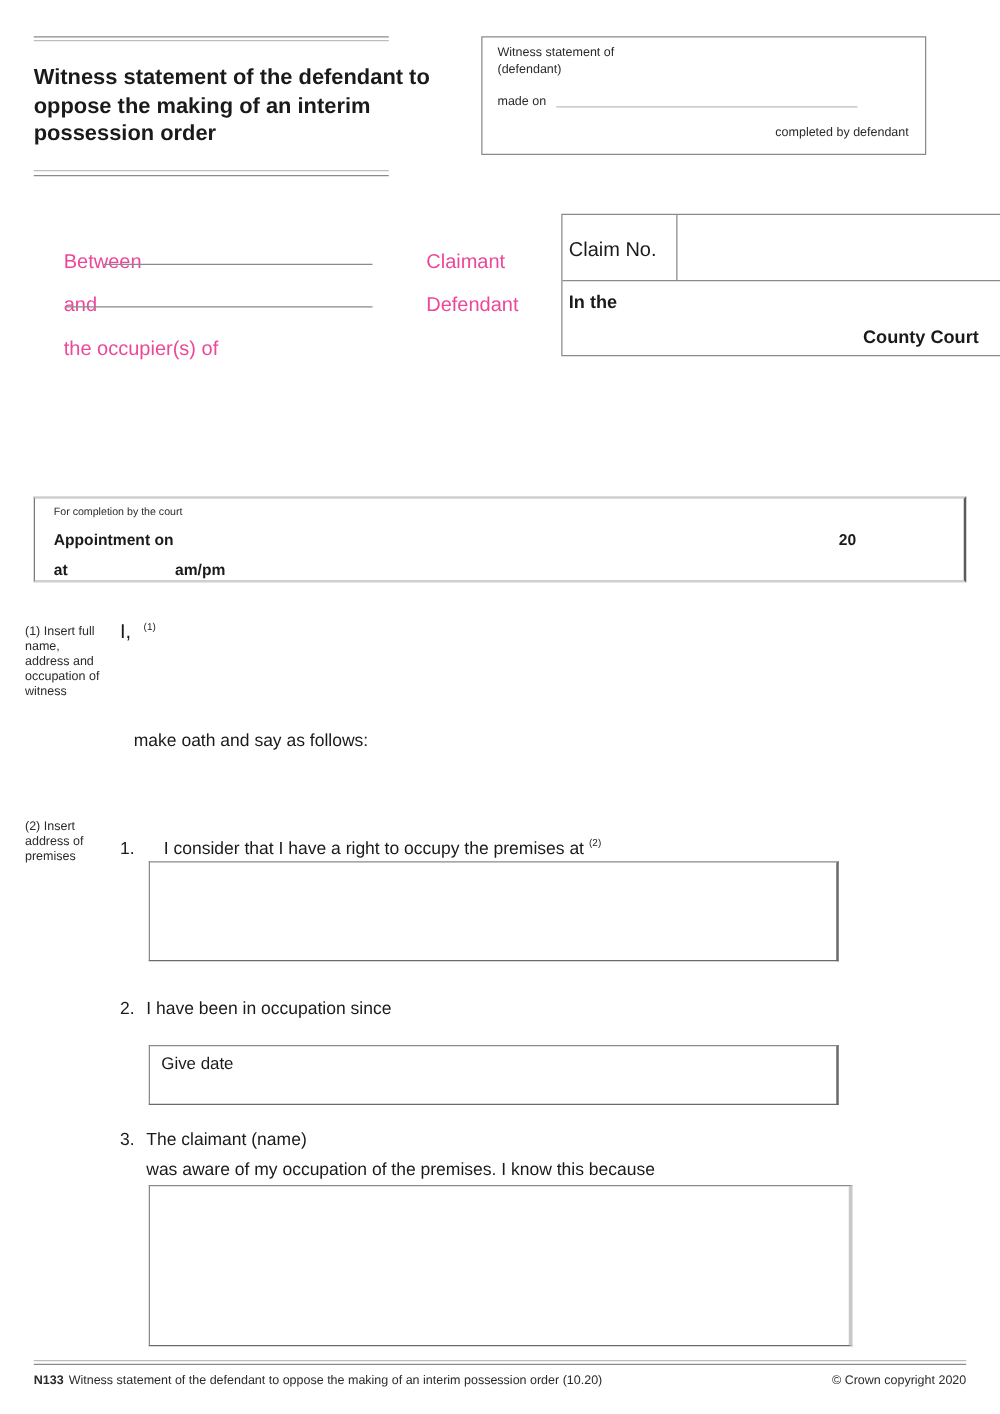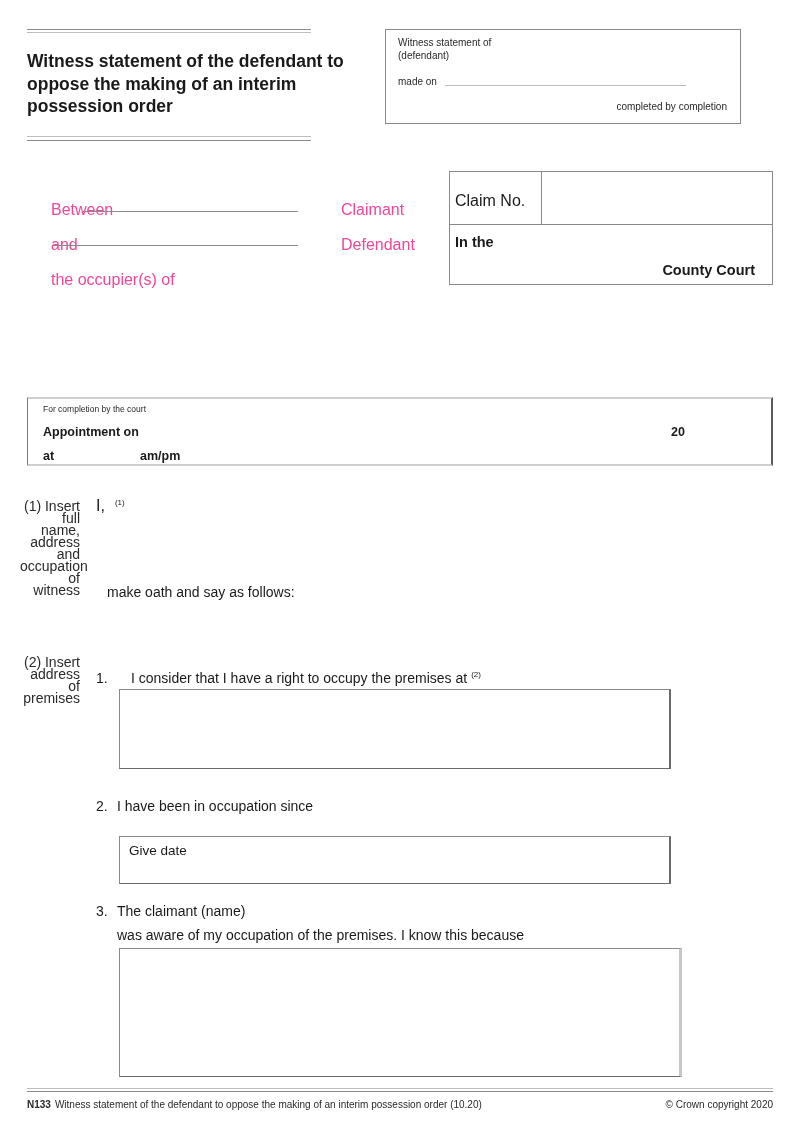--- a/index.html
+++ b/index.html
@@ -9,34 +9,34 @@
   .rule { position: absolute; height: 1px; background: #8a8a8a; }
   .rule.light { background: #bdbdbd; }
   .title { left: 27px; top: 50px; width: 330px; font-size: 17.5px; font-weight: bold; line-height: 22.5px; color: #1a1a1a; }
   .stmt-box { left: 385px; top: 29px; width: 356px; height: 95px; border: 1px solid #8a8a8a; }
   .stmt-box .l1 { position: absolute; left: 12px; top: 7px; font-size: 10px; line-height: 12.5px; color: #2a2a2a; }
   .stmt-box .made { position: absolute; left: 12px; top: 46px; font-size: 10px; color: #2a2a2a; }
   .stmt-box .made-line { position: absolute; left: 59px; top: 55px; width: 241px; height: 1px; background: #bdbdbd; }
   .stmt-box .comp { position: absolute; right: 13px; top: 71px; font-size: 10px; color: #2a2a2a; }
   .party-label { font-size: 16px; color: #ec4899; margin-left: 24px; }
   .party-line { position: absolute; height: 1px; background: #8a8a8a; }
-  .claim-box { left: 449px; top: 171px; width: 324px; height: 114px; border: 1px solid #8a8a8a; }
+  .claim-box { left: 449px; top: 171px; width: 352px; height: 114px; border: 1px solid #8a8a8a; }
   .claim-box .hdiv { position: absolute; left: 0; top: 52px; width: 100%; height: 1px; background: #8a8a8a; }
   .claim-box .vdiv { position: absolute; left: 91px; top: 0; width: 1px; height: 52px; background: #8a8a8a; }
   .claim-box .claimno { position: absolute; left: 5px; top: 20px; font-size: 16px; color: #1a1a1a; }
   .claim-box .claim-input { position: absolute; left: 93px; top: 1px; width: 228px; height: 50px; border: none; background: transparent; }
   .claim-box .inthe { position: absolute; left: 5px; top: 62px; font-size: 14.5px; font-weight: bold; }
   .claim-box .court { position: absolute; right: 17px; top: 90px; font-size: 14.5px; font-weight: bold; }
   .court-box { left: 27px; top: 397px; width: 746px; height: 69px; border-top: 2px solid #cfcfcf; border-bottom: 2px solid #cfcfcf; border-left: 1px solid #7a7a7a; border-right: 2px solid #5a5a5a; }
   .court-box .small { position: absolute; left: 15px; top: 5px; font-size: 8.5px; color: #2a2a2a; }
   .court-box .appt { position: absolute; left: 15px; top: 26px; font-size: 12.5px; font-weight: bold; }
   .court-box .yr { position: absolute; left: 643px; top: 26px; font-size: 12.5px; font-weight: bold; }
   .court-box .at { position: absolute; left: 15px; top: 50px; font-size: 12.5px; font-weight: bold; }
   .court-box .ampm { position: absolute; left: 112px; top: 50px; font-size: 12.5px; font-weight: bold; }
-  .margin-note { position: absolute; width: 60px; text-align: right; font-size: 14px; line-height: 12px; color: #2a2a2a; }
+  .margin-note { position: absolute; width: 60px; text-align: left; font-size: 10px; line-height: 12px; color: #2a2a2a; }
   .body-text { position: absolute; font-size: 14px; color: #1a1a1a; white-space: nowrap; }
   .sup { font-size: 8px; vertical-align: super; margin-left: 4px; }
   .field-box { position: absolute; border-top: 1px solid #8a8a8a; border-left: 1px solid #8a8a8a; border-right: 2px solid #6a6a6a; border-bottom: 1px solid #6a6a6a; background: #fff; }
   .field-box .ph { position: absolute; left: 9px; top: 6px; font-size: 13.5px; color: #1a1a1a; }
   .footer { position: absolute; left: 27px; top: 1099px; width: 746px; font-size: 10px; color: #2a2a2a; }
   .footer .code { font-weight: bold; margin-right: 4px; text-align: right; }
   .footer .copy { position: absolute; right: 0; top: 0; }
 </style>
 </head>
 <body>
@@ -49,21 +49,21 @@
 <div class="rule light" style="left:27px; top:136px; width:284px;"></div>
 <div class="rule" style="left:27px; top:140px; width:284px;"></div>
 
 <div class="abs stmt-box">
   <div class="l1">
     <div>Witness statement of</div>
     <div>(defendant)</div>
   </div>
   <div class="made">made on</div>
   <div class="made-line"></div>
-  <div class="comp">completed by completion</div>
+  <div class="comp">completed by defendant</div>
 </div>
 
 <div class="abs party-label" style="left:27px; top:201px;">Between</div>
 <div class="party-line" style="left:83px; top:211px; width:215px;"></div>
 <div class="abs party-label" style="left:317px; top:201px;">Claimant</div>
 
 <div class="abs party-label" style="left:27px; top:236px;">and</div>
 <div class="party-line" style="left:53px; top:245px; width:245px;"></div>
 <div class="abs party-label" style="left:317px; top:236px;">Defendant</div>
 

